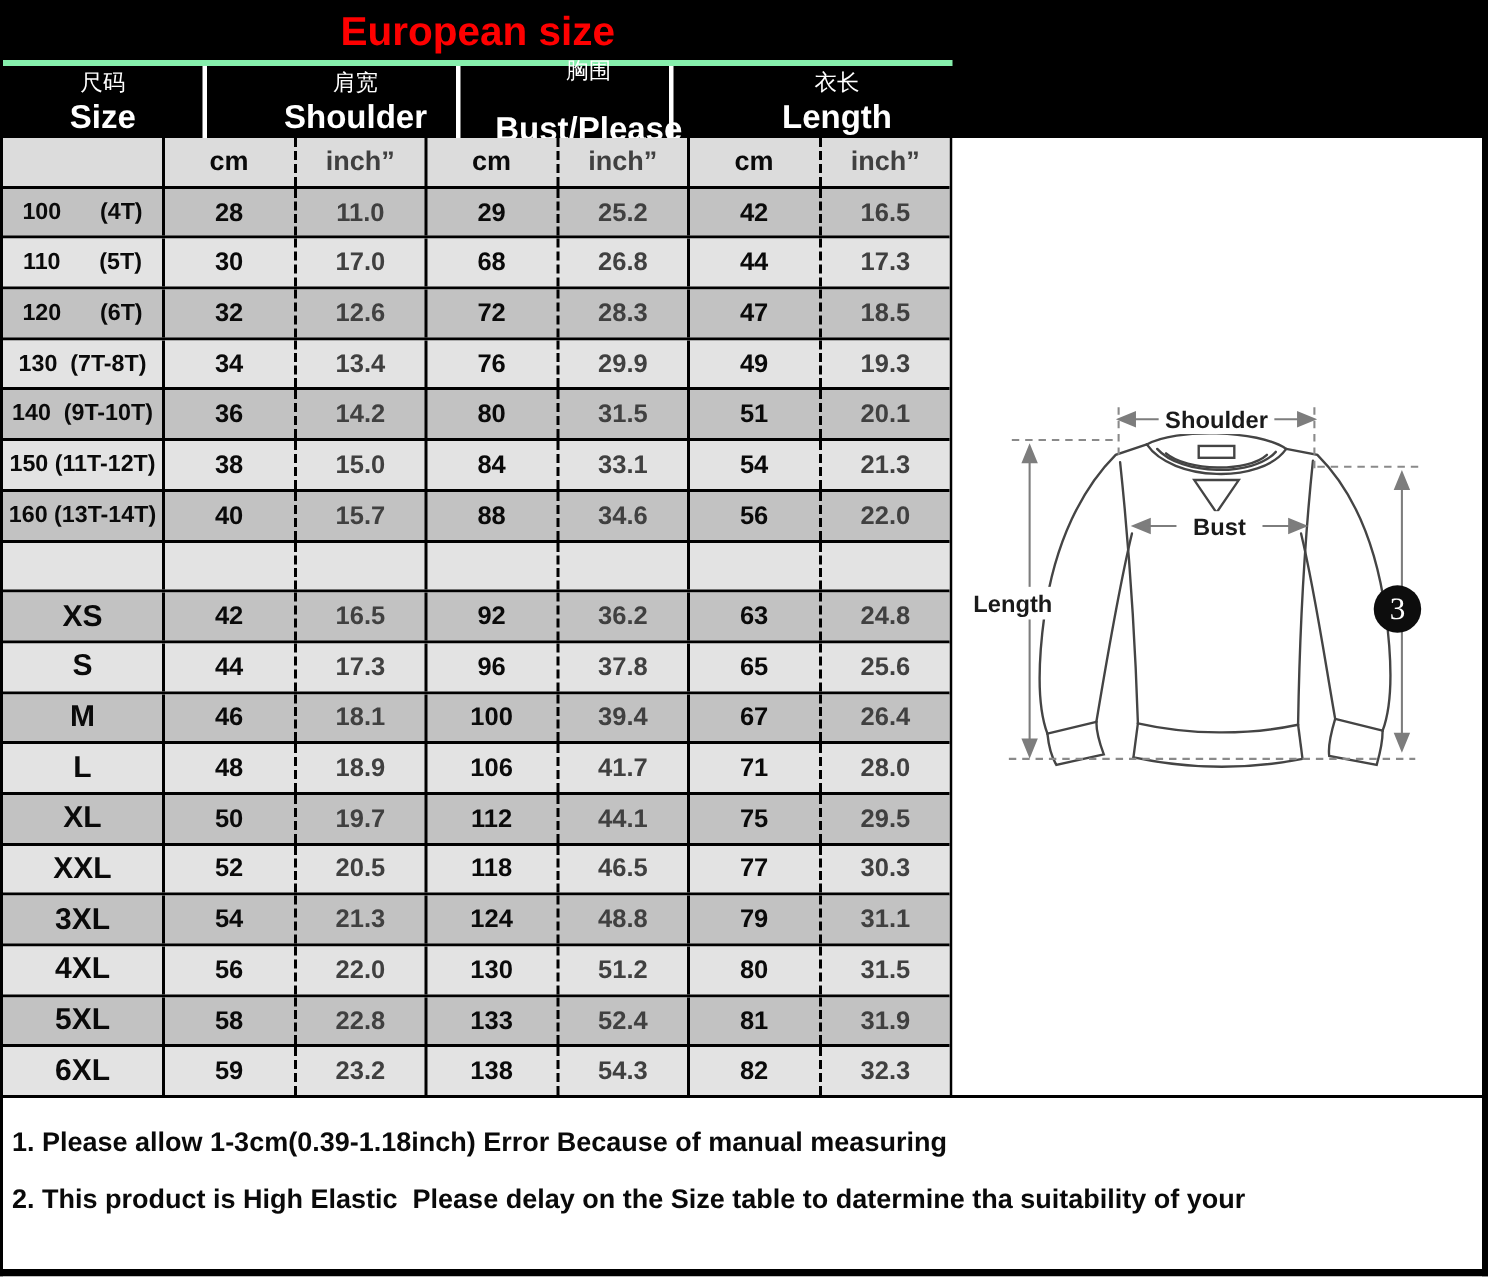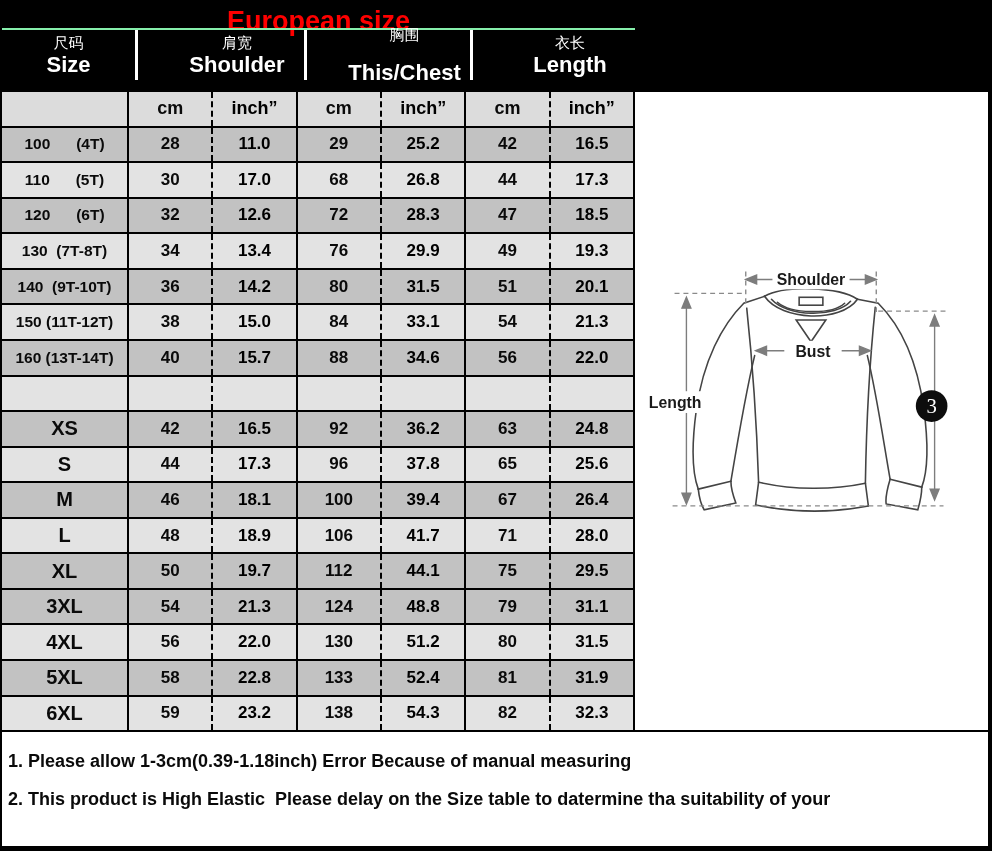--- a/index.html
+++ b/index.html
@@ -9,45 +9,45 @@
     font-family:"Liberation Sans", sans-serif;
     border-left:2px solid #000; border-right:4px solid #000; border-bottom:5px solid #000;
   }
   
   .header-band { position:absolute; top:0; left:0; right:0; height:92px; background:#000; }
   .title {
     position:absolute; top:0; left:0; width:633px; height:40px; line-height:42px;
     text-align:center; font-size:27px; font-weight:bold; color:#fe0000;
   }
   .header-row {
-    position:absolute; top:28px; left:0; width:633px; height:52px;
-    display:flex; border-top:2px solid #86efac; box-sizing:border-box;
+    position:absolute; top:40px; left:0; width:633px; height:52px;
+    display:flex; border-top:4px solid #86efac; box-sizing:border-box;
   }
   .hcell { display:flex; flex-direction:column; justify-content:center; align-items:center;
     color:#fff; box-sizing:border-box; }
   .hcell + .hcell { border-left:3px solid #fff;padding-left:32px; }
   .hcell .zh { font-size:15px; line-height:19px; }
   .hcell .en { font-size:22px; font-weight:bold; line-height:26px; }
-  .hc-size { width:133px; } .hc-shoulder { width:169px; } .hc-bust { width:166px;gap:16px; } .hc-length { flex:1; }
+  .hc-size { width:133px; } .hc-shoulder { width:169px; } .hc-bust { width:142px;gap:16px; } .hc-length { flex:1; }
   
   .table-area {
     position:absolute; top:92px; left:0; width:633px; height:638px;
     display:flex; flex-direction:column; box-sizing:border-box;
     border-right:2px solid #000; background:#fff;
   }
   .trow { flex:1; display:flex; border-bottom:2px solid #000; box-sizing:border-box; min-height:0; }
   .trow:last-child { border-bottom:none; }
   .cell { display:flex; align-items:center; justify-content:center; box-sizing:border-box; overflow:hidden; }
-  .c-size { width:125px; font-weight:bold; font-size:20px; color:#0a0a0a; }
+  .c-size { width:106px; font-weight:bold; font-size:20px; color:#0a0a0a; }
   .c-size.kid { font-size:15.5px; white-space:pre; }
   .c-val { flex:1; font-weight:bold; font-size:17px; }
   .solid-left { border-left:2px solid #000; }
   .dash-left { border-left:2px dashed #000; }
   .v-cm { color:#0a0a0a; }
-  .v-in { color:#000000; }
+  .v-in { color:#404040; }
   .unit-row { background:#dcdcdc; }
   .unit-row .c-val { font-size:18px; }
   .row-medium { background:#c2c2c2; }
   .row-light { background:#e3e3e3; }
   
   .diagram-area { position:absolute; top:92px; left:633px; right:0; height:638px; background:#fff; }
   .diagram-area svg { display:block; width:100%; height:100%; }
   
   .footer {
     position:absolute; top:730px; left:0; right:0; height:116px; background:#fff;
@@ -66,21 +66,21 @@
       <div class="hcell hc-size">
         <span class="zh">尺码</span>
         <span class="en">Size</span>
       </div>
       <div class="hcell hc-shoulder">
         <span class="zh">肩宽</span>
         <span class="en">Shoulder</span>
       </div>
       <div class="hcell hc-bust">
         <span class="zh">胸围</span>
-        <span class="en">This/Chest</span>
+        <span class="en">Bust/Please</span>
       </div>
       <div class="hcell hc-length">
         <span class="zh">衣长</span>
         <span class="en">Length</span>
       </div>
     </div>
   </div>
 
   <div class="table-area" id="table-body">
     <div class="trow unit-row">
@@ -202,20 +202,29 @@
         <div class="cell c-val v-in dash-left">28.0</div>
       </div>
       <div class="trow row-medium">
         <div class="cell c-size">XL</div>
         <div class="cell c-val v-cm solid-left">50</div>
         <div class="cell c-val v-in dash-left">19.7</div>
         <div class="cell c-val v-cm solid-left">112</div>
         <div class="cell c-val v-in dash-left">44.1</div>
         <div class="cell c-val v-cm solid-left">75</div>
         <div class="cell c-val v-in dash-left">29.5</div>
+      </div>
+      <div class="trow row-light">
+        <div class="cell c-size">XXL</div>
+        <div class="cell c-val v-cm solid-left">52</div>
+        <div class="cell c-val v-in dash-left">20.5</div>
+        <div class="cell c-val v-cm solid-left">118</div>
+        <div class="cell c-val v-in dash-left">46.5</div>
+        <div class="cell c-val v-cm solid-left">77</div>
+        <div class="cell c-val v-in dash-left">30.3</div>
       </div>
       <div class="trow row-medium">
         <div class="cell c-size">3XL</div>
         <div class="cell c-val v-cm solid-left">54</div>
         <div class="cell c-val v-in dash-left">21.3</div>
         <div class="cell c-val v-cm solid-left">124</div>
         <div class="cell c-val v-in dash-left">48.8</div>
         <div class="cell c-val v-cm solid-left">79</div>
         <div class="cell c-val v-in dash-left">31.1</div>
       </div>

